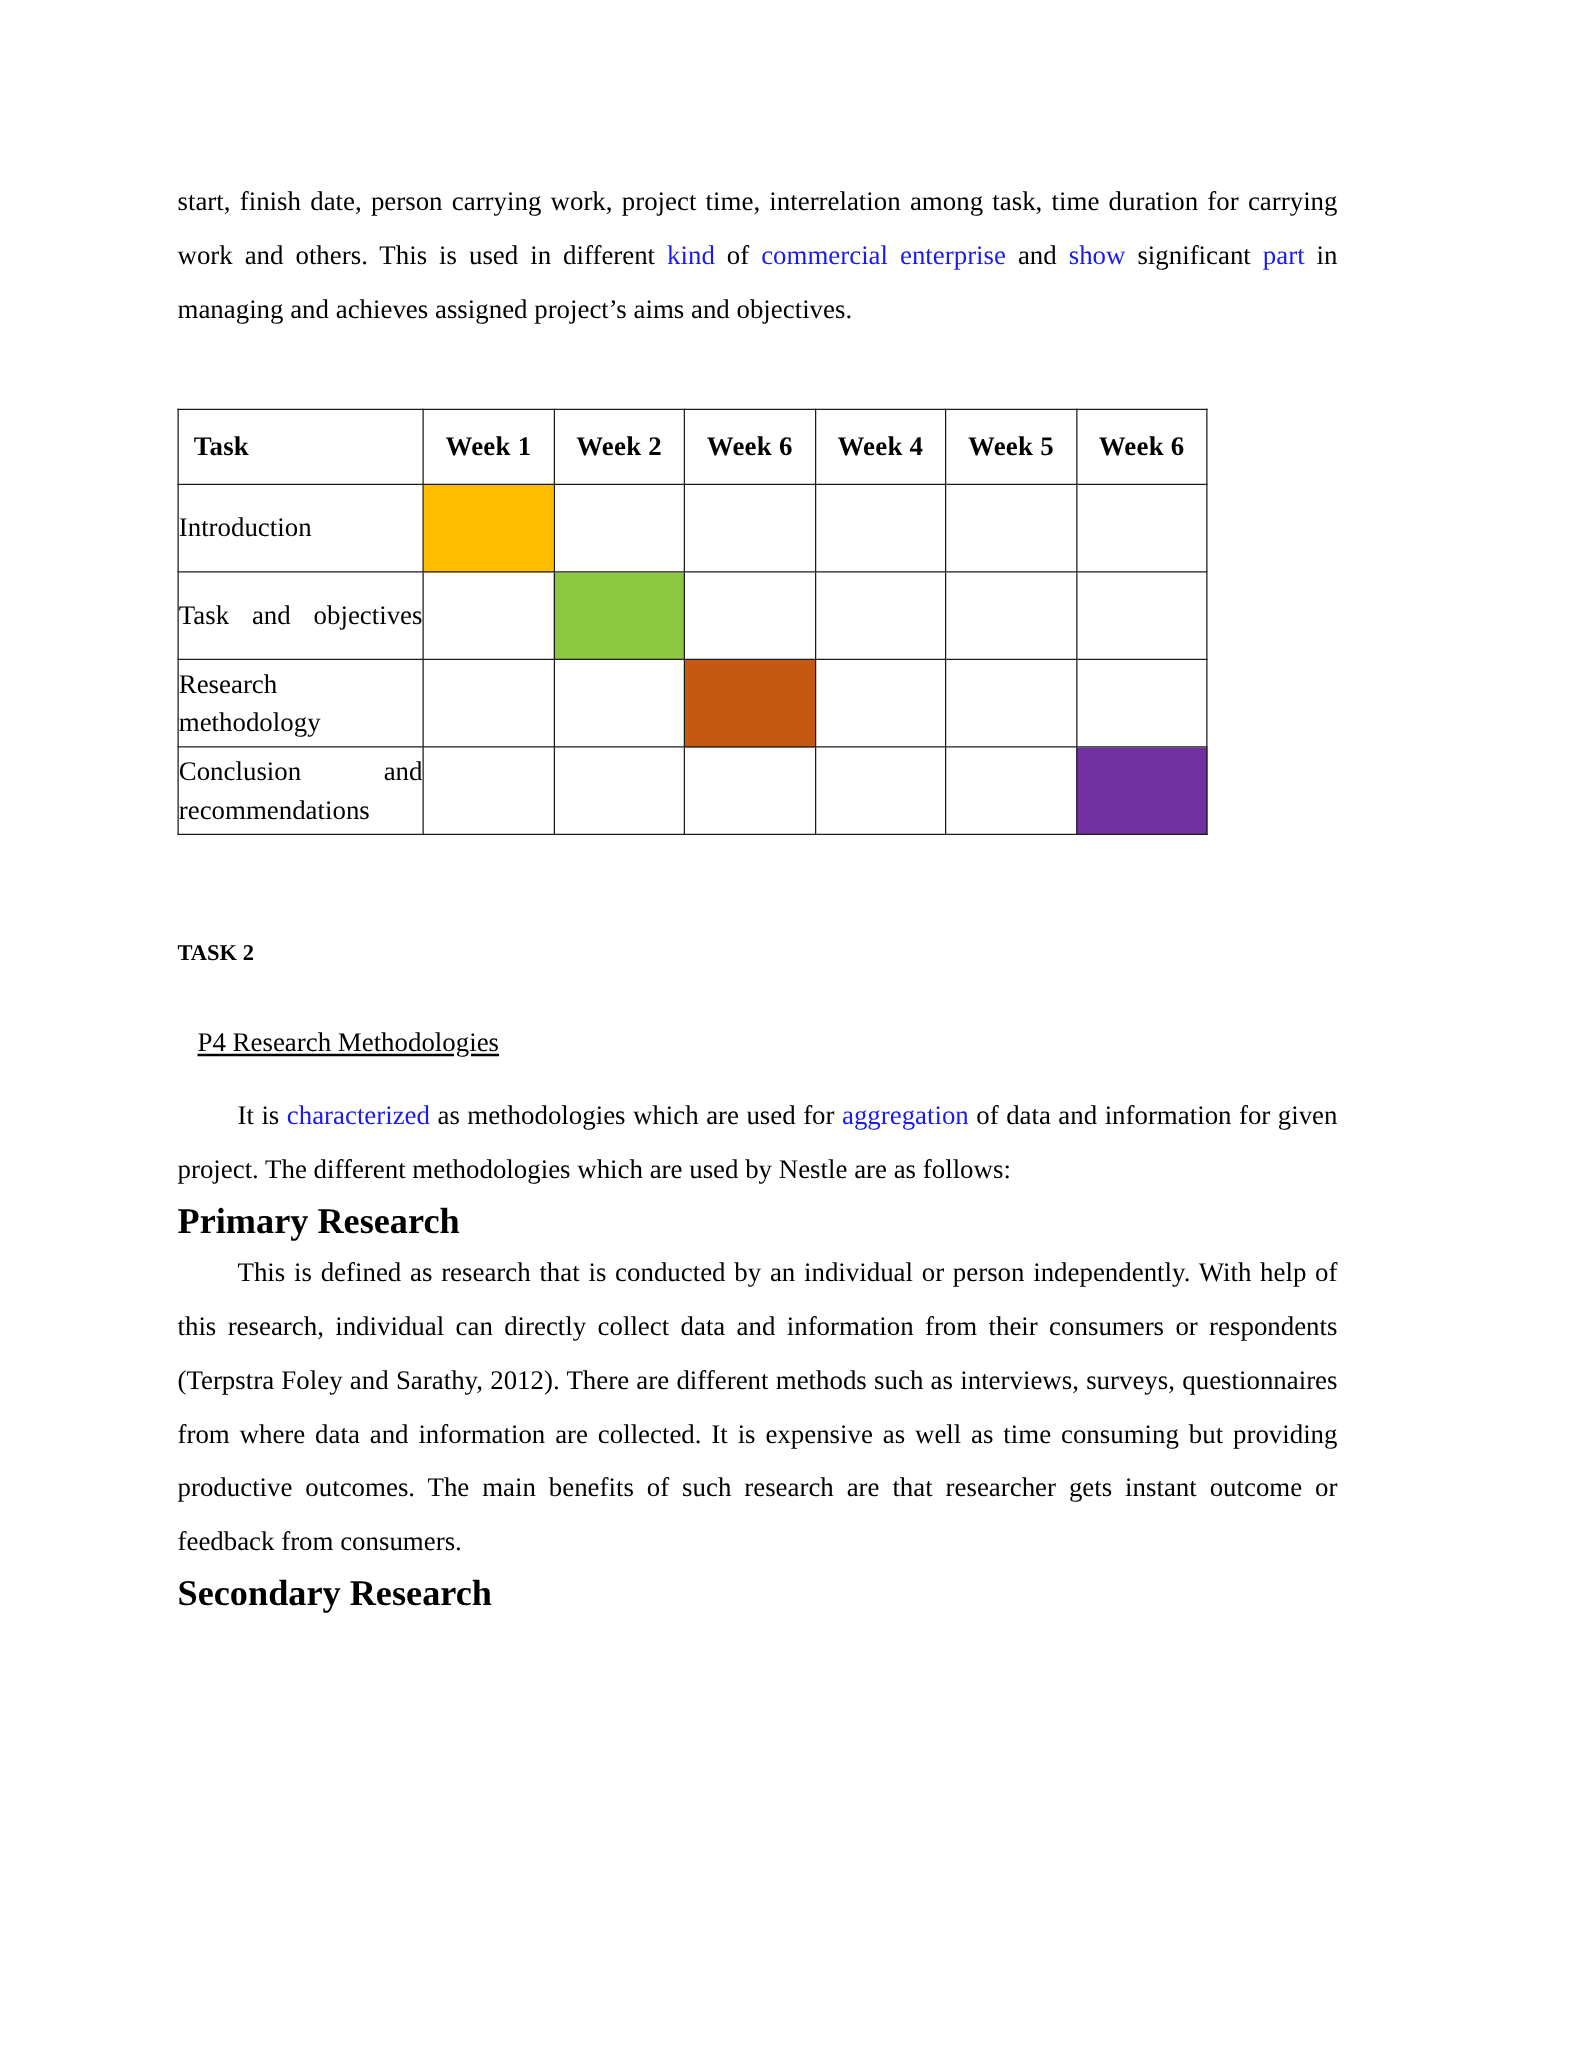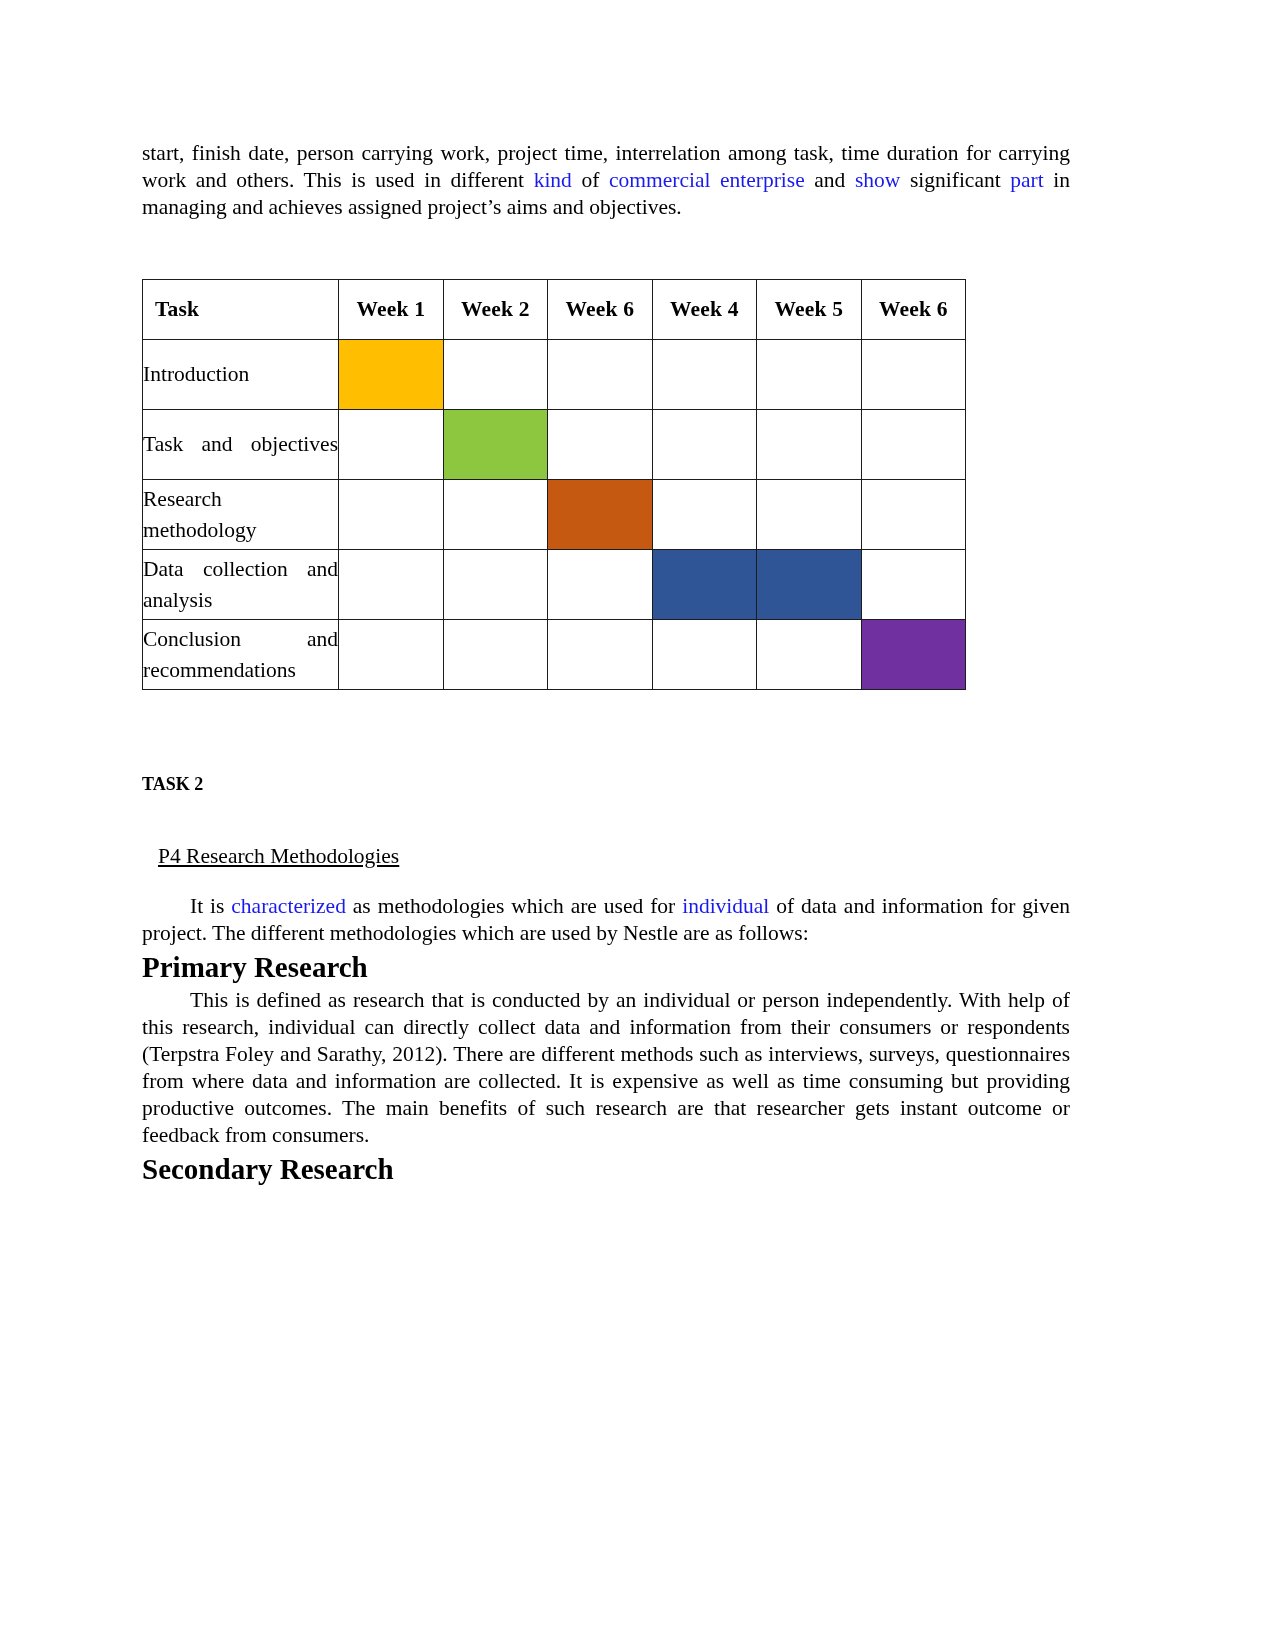--- a/index.html
+++ b/index.html
@@ -18,21 +18,21 @@
   }
   .page {
     width: 1275px;
     height: 1651px;
     padding: 140px 205px 0 142px;
     position: relative;
   }
   p.body-par {
     margin: 0;
     font-size: 21.5px;
-    line-height: 27px;
+    line-height: 43px;
     text-align: justify;
     text-justify: inter-word;
     color: #000000;
   }
   .blue { color: #1a1aee; }
   .indent-first { text-indent: 48px; }
 
   
   .gantt-wrap {
     margin-top: 58px;
@@ -152,29 +152,20 @@
         <tr>
           <td class="taskname">Research methodology</td>
           <td class="cell"></td>
           <td class="cell"></td>
           <td class="cell" style="background: rgb(198, 89, 17);"></td>
           <td class="cell"></td>
           <td class="cell"></td>
           <td class="cell"></td>
         </tr>
         <tr>
-          <td class="taskname">Data collection and analysis</td>
-          <td class="cell"></td>
-          <td class="cell"></td>
-          <td class="cell"></td>
-          <td class="cell" style="background: rgb(47, 85, 151);"></td>
-          <td class="cell" style="background: rgb(47, 85, 151);"></td>
-          <td class="cell"></td>
-        </tr>
-        <tr>
           <td class="taskname">Conclusion and recommendations</td>
           <td class="cell"></td>
           <td class="cell"></td>
           <td class="cell"></td>
           <td class="cell"></td>
           <td class="cell"></td>
           <td class="cell" style="background: rgb(112, 48, 160);"></td>
         </tr>
       </tbody>
     </table>
@@ -182,21 +173,21 @@
 
   <div class="sp-before-task"></div>
 
   <h1 class="task-heading">TASK 2</h1>
 
   <div class="sp-small"></div>
 
   <div class="heading-underline">P4 Research Methodologies</div>
 
   <p class="body-par indent-first">
-    <span>It is </span><span class="blue">characterized</span><span> as methodologies which are used for </span><span class="blue">individual</span><span> of data and information for given project. The different methodologies which are used by Nestle are as follows:</span>
+    <span>It is </span><span class="blue">characterized</span><span> as methodologies which are used for </span><span class="blue">aggregation</span><span> of data and information for given project. The different methodologies which are used by Nestle are as follows:</span>
   </p>
 
   <div class="heading-bold">Primary Research</div>
 
   <p class="body-par indent-first">This is defined as research that is conducted by an individual or person independently. With help of this research, individual can directly collect data and information from their consumers or respondents (Terpstra Foley and Sarathy, 2012). There are different methods such as interviews, surveys, questionnaires from where data and information are collected. It is expensive as well as time consuming but providing productive outcomes. The main benefits of such research are that researcher gets instant outcome or feedback from consumers.</p>
 
   <div class="heading-bold">Secondary Research</div>
 
 </div>
 

